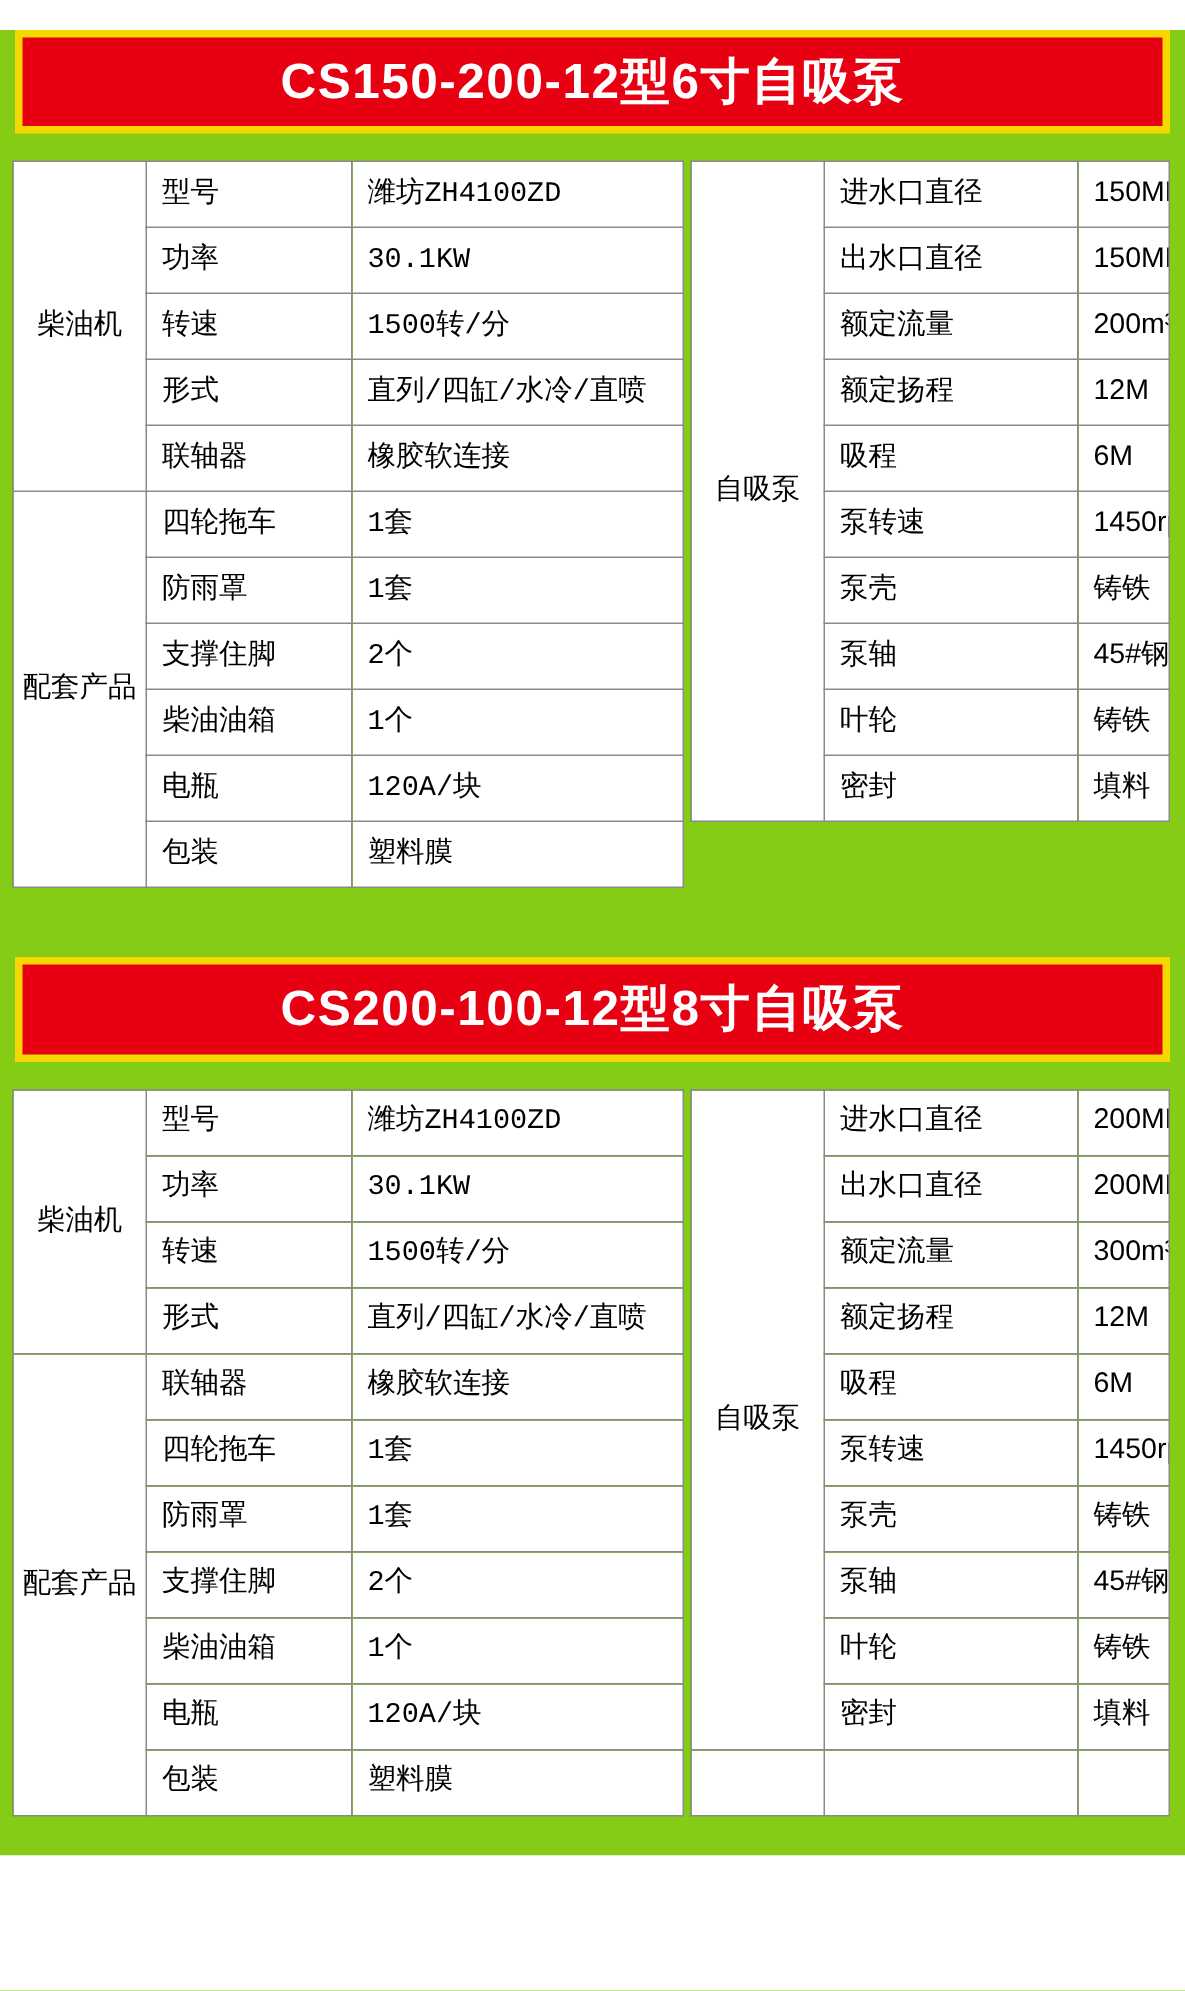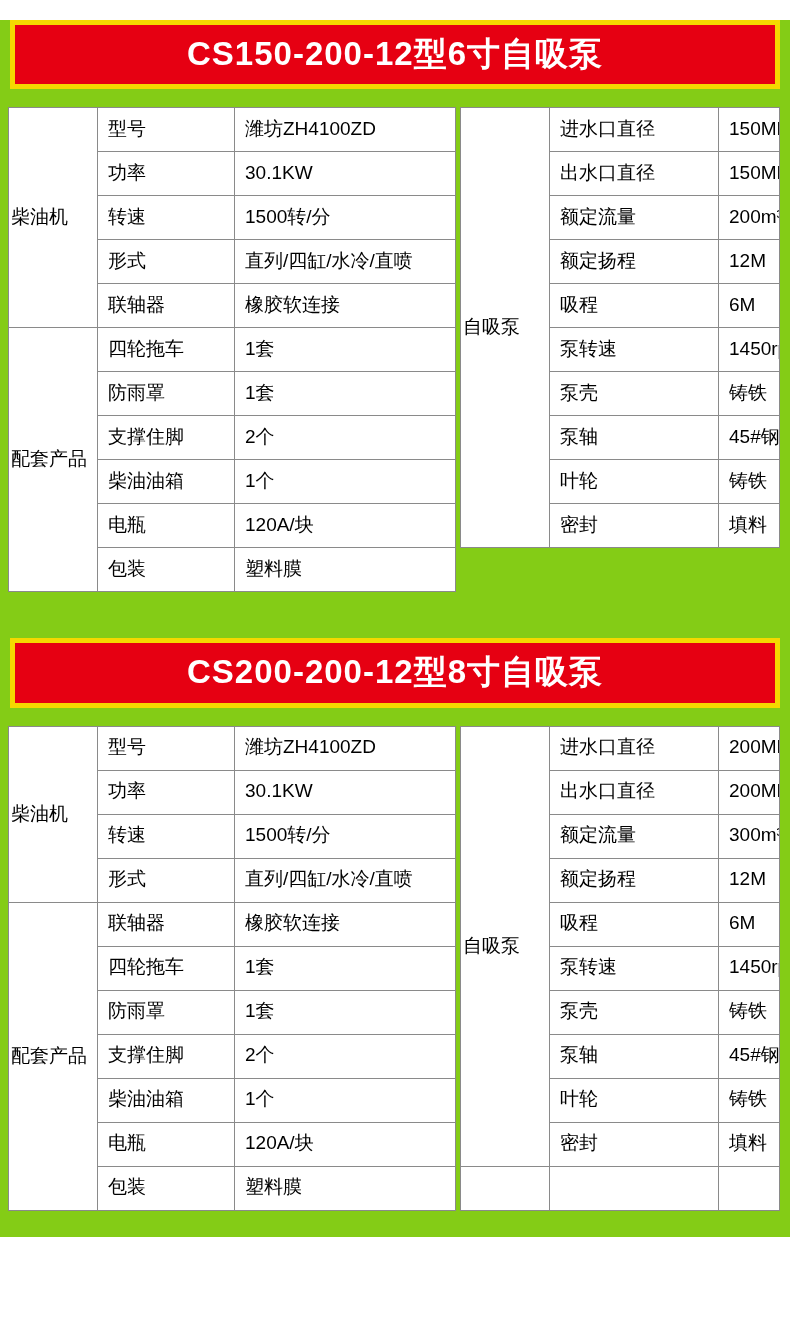--- a/index.html
+++ b/index.html
@@ -67,29 +67,31 @@
     line-height: 1.2;
     padding: 9px 6px 10px 10px;
     height: 24px;
     vertical-align: middle;
     background: #ffffff;
     overflow: hidden;
     white-space: nowrap;
   }
   .cat-cell {
     width: 84px;
+    text-align: center;
     padding: 4px 2px !important;
     font-size: 19px;
     line-height: 1.3;
   }
   .key-cell {
     width: 120px;
   }
   .val-cell {
     width: auto;
+    font-family: Liberation Mono, monospace;
   }
   .r-key-cell {
     width: 152px;
   }
   .r-val-cell {
     width: auto;
   }
   .blank-row td {
     height: 24px;
   }
@@ -212,21 +214,21 @@
           </tr>
         </tbody>
       </table>
     </div>
   </div>
 
   <div class="gap"></div>
 
   <div class="banner">
     <div class="banner-inner">
-      <div class="banner-title">CS200-200-12型8寸自吸泵</div>
+      <div class="banner-title">CS200-100-12型8寸自吸泵</div>
     </div>
   </div>
 
   <div class="spec-block">
     <div class="spec-left">
       <table class="spec">
         <tbody>
           <tr>
             <td class="cat-cell" rowspan="4">柴油机</td>
             <td class="key-cell">型号</td>

